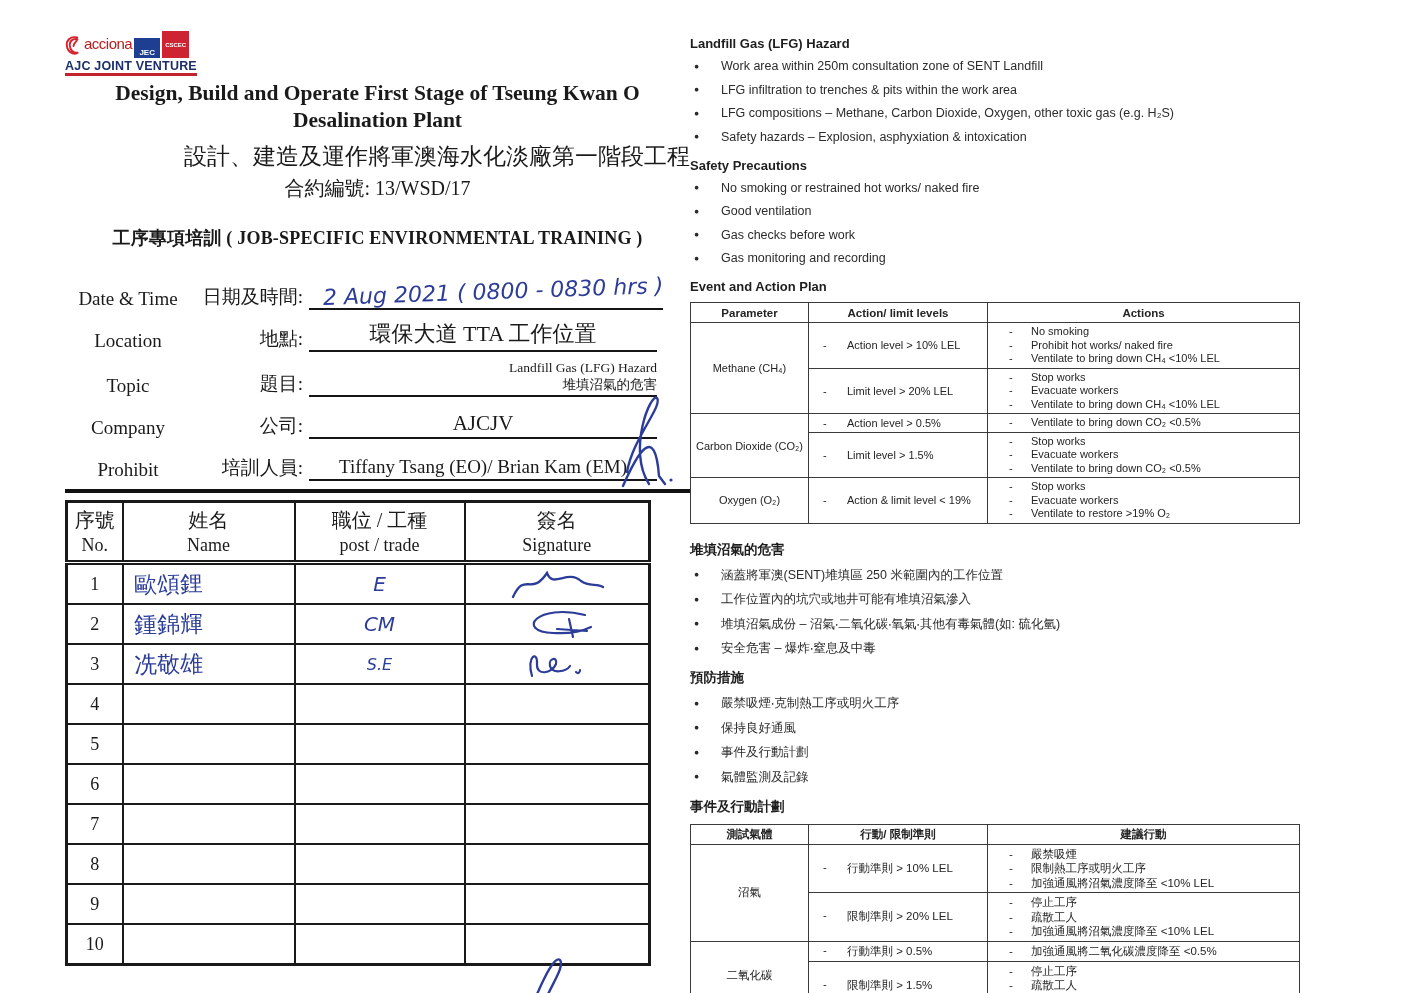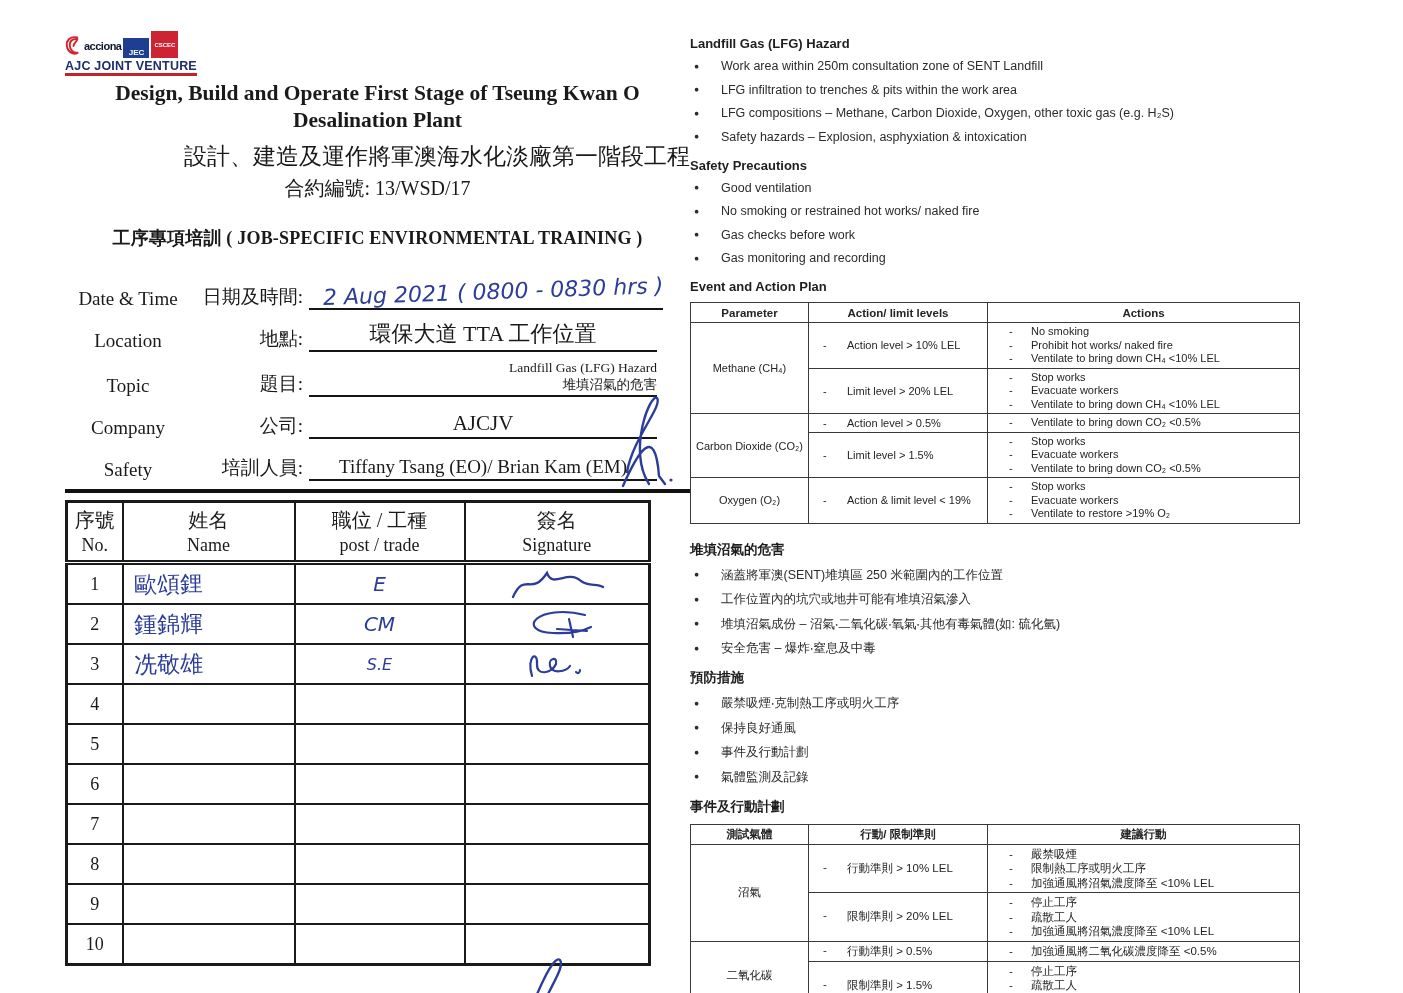--- a/index.html
+++ b/index.html
@@ -4,22 +4,22 @@
 <style>
   html,body{margin:0;padding:0;background:#ffffff;}
   .page{position:relative;width:1403px;height:993px;background:#fff;overflow:hidden;
         font-family:"Liberation Serif",serif;color:#1a1a1a;}
 
   
   .left-panel{position:absolute;left:65px;top:22px;width:625px;}
 
   .logo-block{width:140px;}
   .logo-row{display:flex;align-items:flex-end;gap:2px;height:36px;}
-  .acciona-text{font-family:"Liberation Sans",sans-serif;font-weight:bold;font-size:11px;
-                letter-spacing:-0.5px;color:#0f172a;padding-bottom:6px;}
+  .acciona-text{font-family:"Liberation Sans",sans-serif;font-weight:normal;font-size:15px;
+                letter-spacing:-0.5px;color:#b91c1c;padding-bottom:6px;}
   .jec-box{width:26px;height:20px;background:#1d3e91;color:#fff;display:flex;align-items:flex-end;
            justify-content:center;font-family:"Liberation Sans",sans-serif;font-weight:bold;font-size:8px;
            padding-bottom:1px;box-sizing:border-box;}
   .cscec-box{width:27px;height:27px;background:#cd2332;color:#fff;display:flex;align-items:center;
              justify-content:center;font-family:"Liberation Sans",sans-serif;font-weight:bold;font-size:6px;
              letter-spacing:0;border:1px solid #cd2332;box-sizing:border-box;}
   .jv-text{font-family:"Liberation Sans",sans-serif;font-weight:bold;font-size:12.5px;color:#1c2f6b;
            letter-spacing:0.2px;border-bottom:3px solid #c2242e;width:max-content;margin-top:1px;}
 
   .title-en{text-align:center;font-weight:bold;font-size:21.5px;line-height:1.25;margin-top:4px;}
@@ -147,21 +147,21 @@
         </span>
       </div>
 
       <div class="f-row">
         <span class="f-en">Company</span>
         <span class="f-zh">公司:</span>
         <span class="f-val comp-val">AJCJV</span>
       </div>
 
       <div class="f-row">
-        <span class="f-en">Safety</span>
+        <span class="f-en">Prohibit</span>
         <span class="f-zh">培訓人員:</span>
         <span class="f-val trainer-val">Tiffany Tsang (EO)/ Brian Kam (EM)</span>
       </div>
 
       <svg class="trainer-sig" width="60" height="110" viewBox="0 0 60 110">
         <path d="M34,104 C12,70 36,12 42,18 C48,26 18,58 12,92 M8,106 C22,74 40,42 44,96 M44,96 L50,104" fill="none" stroke="#2c3c99" stroke-width="2.4" stroke-linecap="round"></path>
         <circle cx="56" cy="100" r="1.6" fill="#2c3c99"></circle>
       </svg>
     </div>
 
@@ -284,22 +284,22 @@
 
   <div class="right-panel">
 
     <div class="r-head first">Landfill Gas (LFG) Hazard</div>
     <div class="r-bullet">Work area within 250m consultation zone of SENT Landfill</div>
     <div class="r-bullet">LFG infiltration to trenches &amp; pits within the work area</div>
     <div class="r-bullet">LFG compositions – Methane, Carbon Dioxide, Oxygen, other toxic gas (e.g. H₂S)</div>
     <div class="r-bullet">Safety hazards – Explosion, asphyxiation &amp; intoxication</div>
 
     <div class="r-head">Safety Precautions</div>
+    <div class="r-bullet">No smoking or restrained hot works/ naked fire</div>
     <div class="r-bullet">Good ventilation</div>
-    <div class="r-bullet">No smoking or restrained hot works/ naked fire</div>
     <div class="r-bullet">Gas checks before work</div>
     <div class="r-bullet">Gas monitoring and recording</div>
 
     <div class="r-head">Event and Action Plan</div>
 
     <table class="plan">
       <tbody>
           <tr class="ph">
         <td>Parameter</td>
         <td>Action/ limit levels</td>

